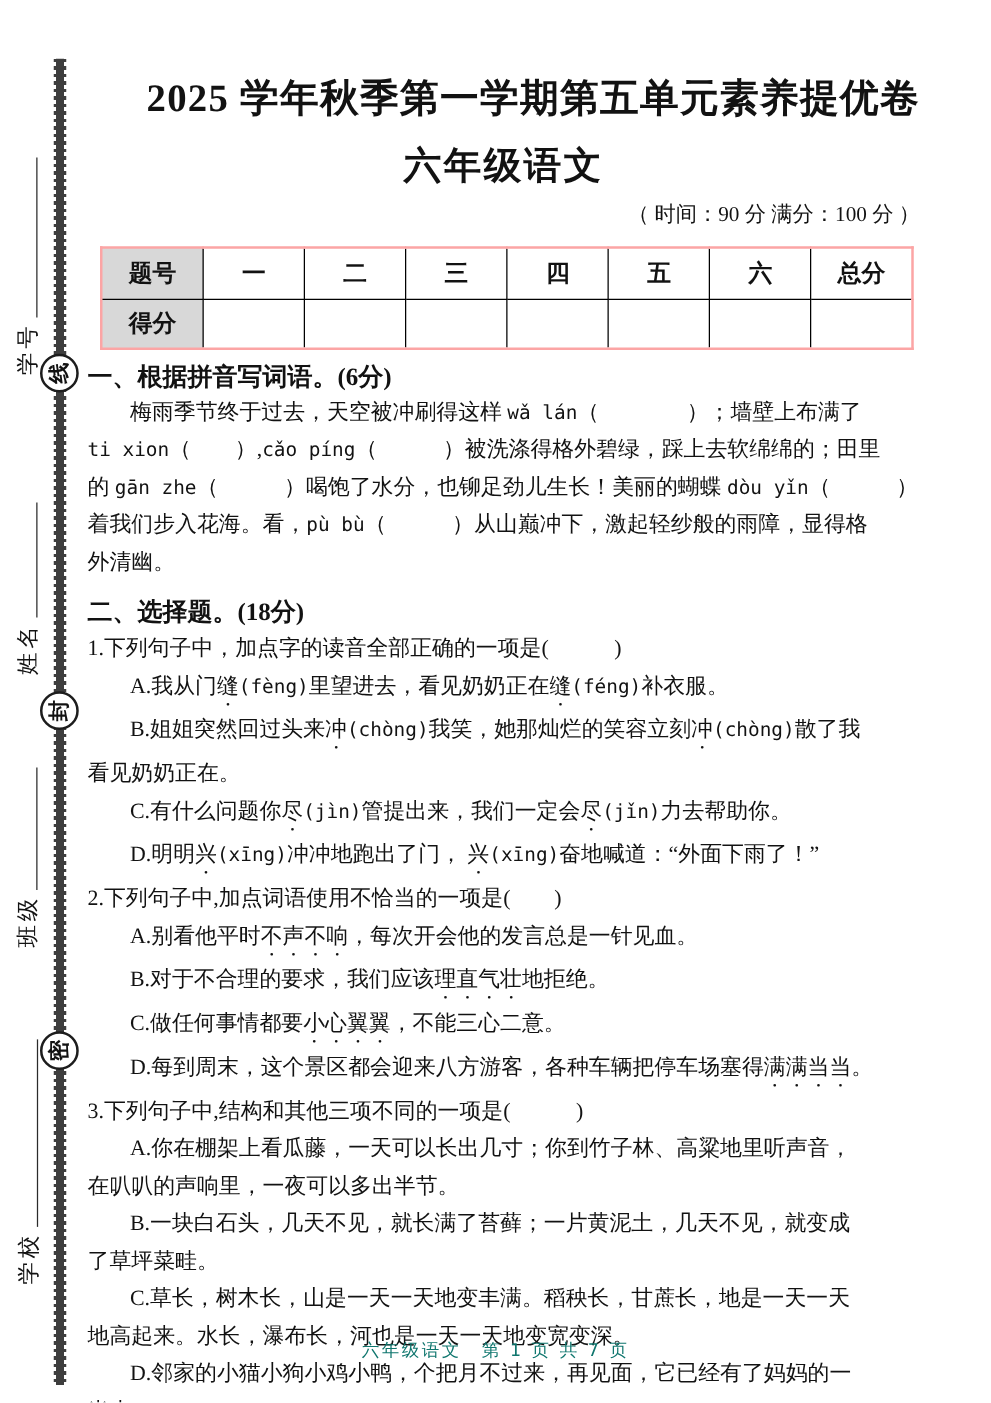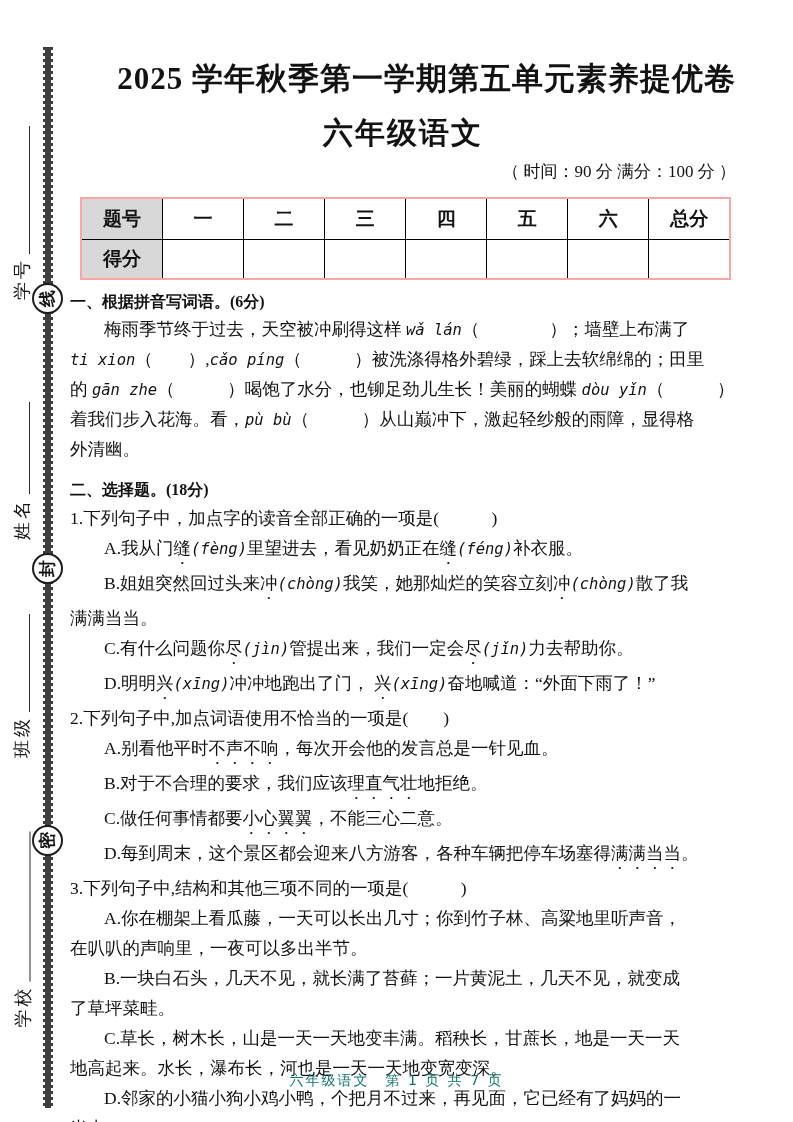--- a/index.html
+++ b/index.html
@@ -30,26 +30,26 @@
   .info{margin:8px 0 0 0;text-align:right;font-size:17px;line-height:24px;}
 
   table.score{border-collapse:collapse;margin:13px 0 0 10px;width:651px;table-layout:fixed;
     border:2px solid #fca5a5;}
   table.score td{border:1.5px solid #000;text-align:center;font-size:19px;font-weight:bold;
     height:38px;padding:0;}
   table.score td.corner{width:80px;background:#d8d8d8;}
   table.score tr.hdr td{height:40px;}
   table.score td.blankcell{background:#fff;}
 
-  .sec-heading{font-size:16px;font-weight:bold;line-height:26px;margin-top:9px;}
+  .sec-heading{font-size:20px;font-weight:bold;line-height:26px;margin-top:9px;}
   .sec2-heading{margin-top:13px;}
   .tline{font-size:17.5px;line-height:29px;white-space:nowrap;}
   .q .tline{line-height:30px;}
   .tline.ind{padding-left:34px;}
-  .py{font-family:"DejaVu Sans Mono","DejaVu Sans",monospace;font-size:15.5px;font-style:italic;}
+  .py{font-family:"DejaVu Sans Mono","DejaVu Sans",monospace;font-size:15.5px;}
   .em{-webkit-text-emphasis:filled dot;-webkit-text-emphasis-position:under right;
       text-emphasis:filled dot;text-emphasis-position:under right;}
   .q{margin-top:0;}
 
   .footer{position:absolute;left:0;top:1072px;width:100%;text-align:center;
     font-size:14px;font-family:"DejaVu Sans","Liberation Sans",sans-serif;color:#0f766e;letter-spacing:2px;}
 </style>
 </head>
 <body>
 
@@ -121,21 +121,21 @@
         <div class="tline"><span>的 </span><span class="py">gān zhe</span><span>（　　　）喝饱了水分，也铆足劲儿生长！美丽的蝴蝶 </span><span class="py">dòu yǐn</span><span>（　　　）</span></div>
         <div class="tline"><span>着我们步入花海。看，</span><span class="py">pù bù</span><span>（　　　）从山巅冲下，激起轻纱般的雨障，显得格</span></div>
         <div class="tline"><span>外清幽。</span></div>
       </div>
 
     <div class="sec-heading sec2-heading">二、选择题。(18分)</div>
     <div class="q">
         <div class="tline"><span>1.下列句子中，加点字的读音全部正确的一项是(　　　)</span></div>
         <div class="tline ind"><span>A.我从门</span><span class="em">缝</span><span class="py">(fèng)</span><span>里望进去，看见奶奶正在</span><span class="em">缝</span><span class="py">(féng)</span><span>补衣服。</span></div>
         <div class="tline ind"><span>B.姐姐突然回过头来</span><span class="em">冲</span><span class="py">(chòng)</span><span>我笑，她那灿烂的笑容立刻</span><span class="em">冲</span><span class="py">(chòng)</span><span>散了我</span></div>
-        <div class="tline"><span>满满当当。</span></div>
+        <div class="tline"><span>看见奶奶正在。</span></div>
         <div class="tline ind"><span>C.有什么问题你</span><span class="em">尽</span><span class="py">(jìn)</span><span>管提出来，我们一定会</span><span class="em">尽</span><span class="py">(jǐn)</span><span>力去帮助你。</span></div>
         <div class="tline ind"><span>D.明明</span><span class="em">兴</span><span class="py">(xīng)</span><span>冲冲地跑出了门， </span><span class="em">兴</span><span class="py">(xīng)</span><span>奋地喊道：“外面下雨了！”</span></div>
       </div>
     <div class="q">
         <div class="tline"><span>2.下列句子中,加点词语使用不恰当的一项是(　　)</span></div>
         <div class="tline ind"><span>A.别看他平时</span><span class="em">不声不响</span><span>，每次开会他的发言总是一针见血。</span></div>
         <div class="tline ind"><span>B.对于不合理的要求，我们应该</span><span class="em">理直气壮</span><span>地拒绝。</span></div>
         <div class="tline ind"><span>C.做任何事情都要</span><span class="em">小心翼翼</span><span>，不能三心二意。</span></div>
         <div class="tline ind"><span>D.每到周末，这个景区都会迎来八方游客，各种车辆把停车场塞得</span><span class="em">满满当当</span><span>。</span></div>
       </div>

